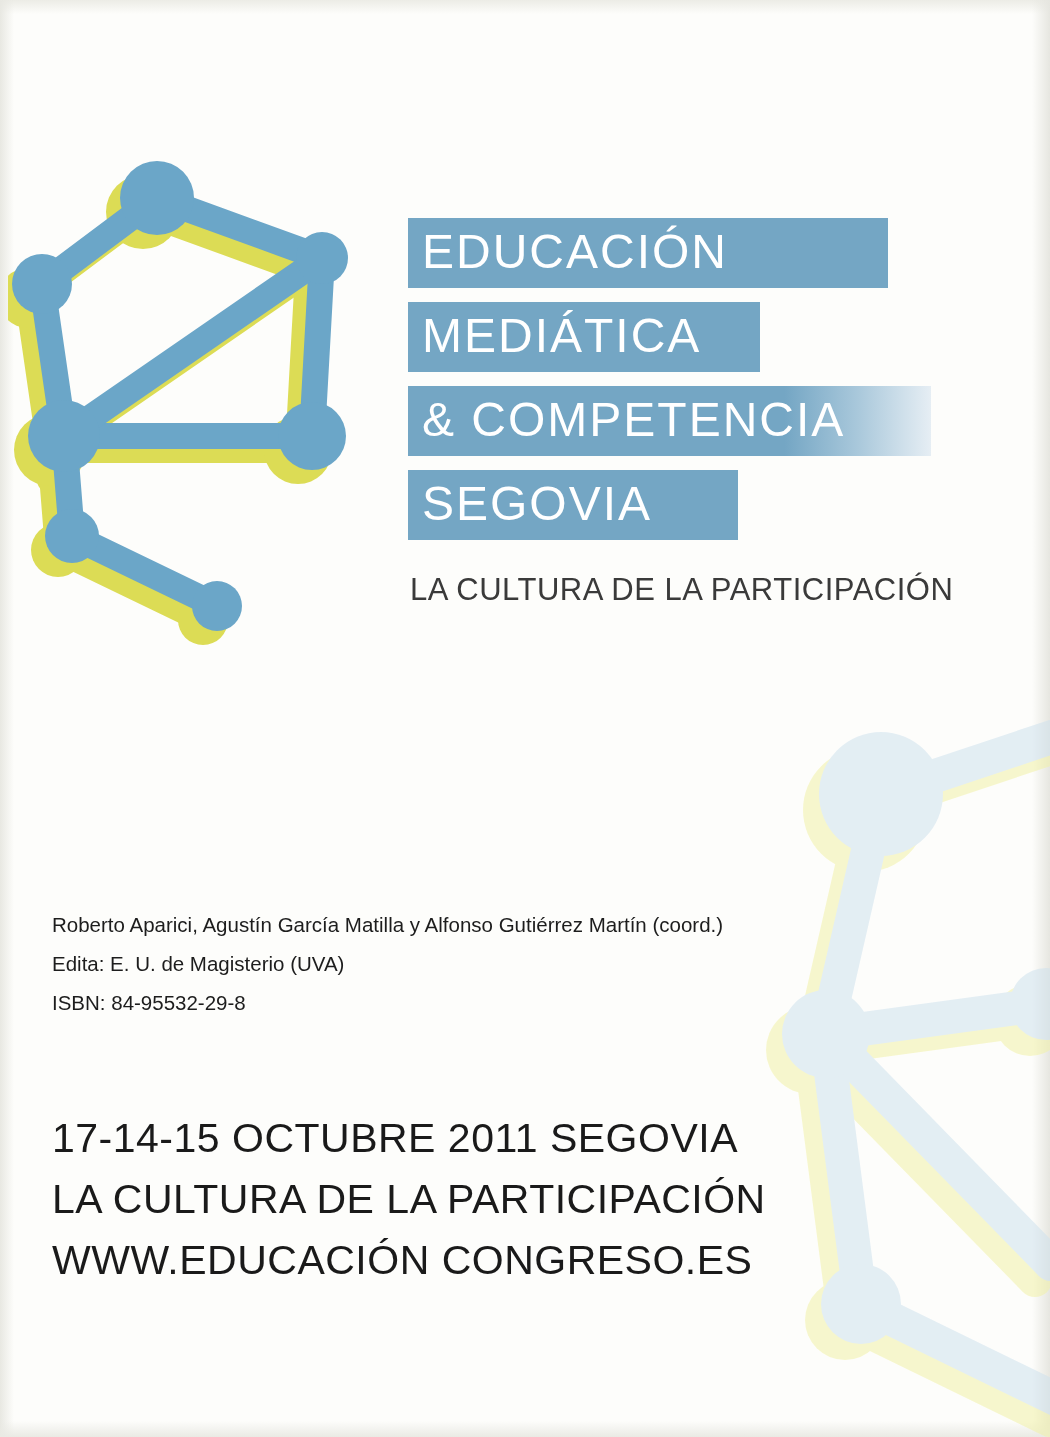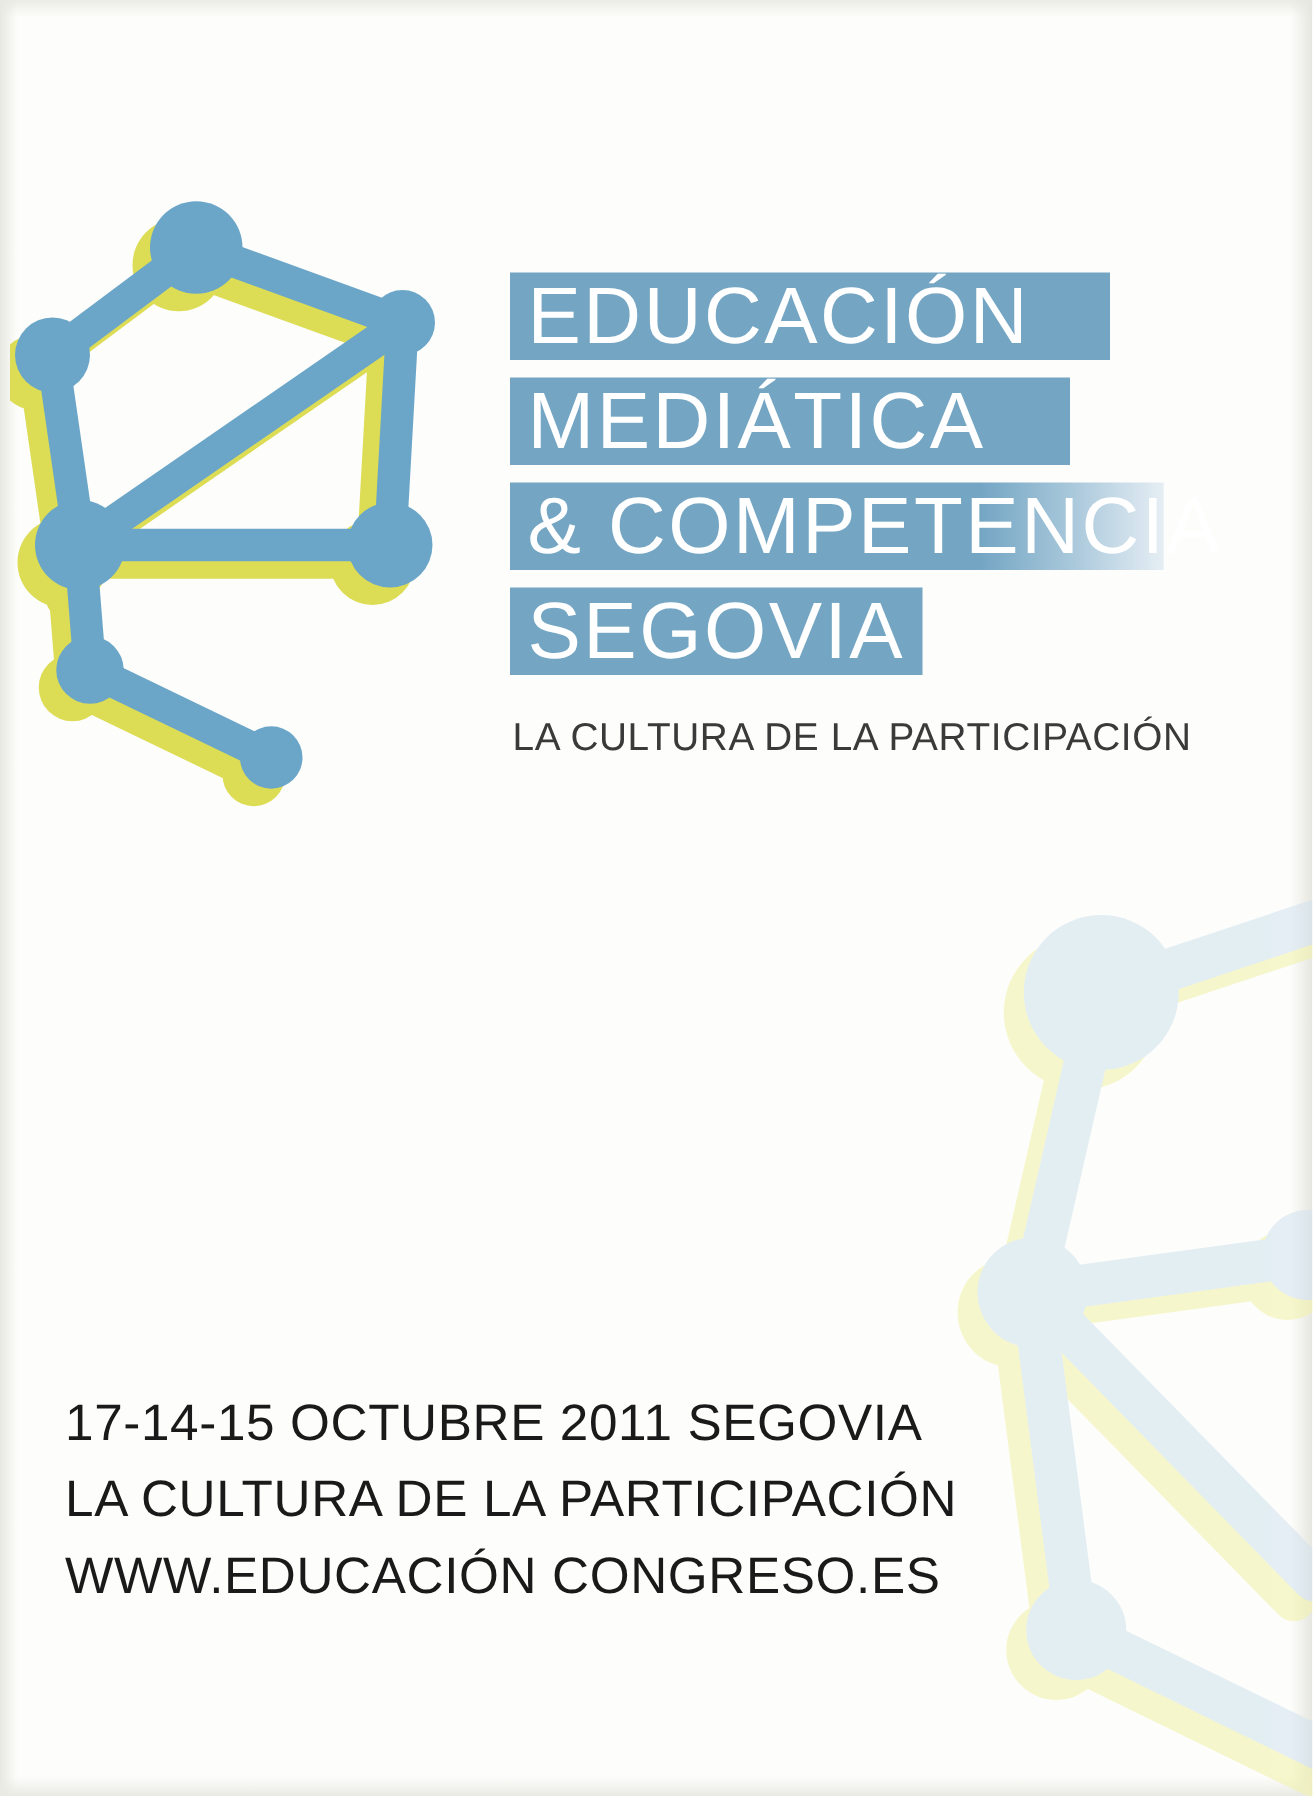--- a/index.html
+++ b/index.html
@@ -60,31 +60,31 @@
   
   #title-block {
     position: absolute;
     left: 408px;
     top: 218px;
     width: 620px;
   }
   .title-line {
     display: block;
     color: #ffffff;
-    font-size: 64px;
+    font-size: 48px;
     line-height: 60px;
     letter-spacing: 2px;
     font-weight: 400;
     padding: 4px 14px 6px 14px;
     margin-bottom: 14px;
     white-space: nowrap;
     box-sizing: border-box;
   }
   .tl-1 { background: #74a6c4; width: 480px; }
-  .tl-2 { background: #74a6c4; width: 448px; }
+  .tl-2 { background: #74a6c4; width: 352px; }
   .tl-3 {
     width: 523px;
     background: linear-gradient(to right, #74a6c4 0%, #74a6c4 72%, #a9c8db 86%, #e6eef4 100%);
     margin-top: 12px;
   }
   .tl-4 { background: #74a6c4; width: 330px; }
 
   #subtitle {
     position: absolute;
     left: 410px;
@@ -230,20 +230,25 @@
         <g fill="#cfe2ee">
           <circle cx="235" cy="90" r="62"></circle>
           <circle cx="180" cy="330" r="44"></circle>
           <circle cx="215" cy="600" r="40"></circle>
           <circle cx="400" cy="300" r="36"></circle>
         </g>
       </g>
     </svg>
   </div>
 
+  <div id="credits">
+    <div class="line">Roberto Aparici, Agustín García Matilla y Alfonso Gutiérrez Martín (coord.)</div>
+    <div class="line">Edita: E. U. de Magisterio (UVA)</div>
+    <div class="line">ISBN: 84-95532-29-8</div>
+  </div>
 
   <div id="congress">
     <div class="cline">17-14-15 OCTUBRE 2011 SEGOVIA</div>
     <div class="cline">LA CULTURA DE LA PARTICIPACIÓN</div>
     <div class="cline">WWW.EDUCACIÓN CONGRESO.ES</div>
   </div>
 
 </div>
 
 </body></html>

